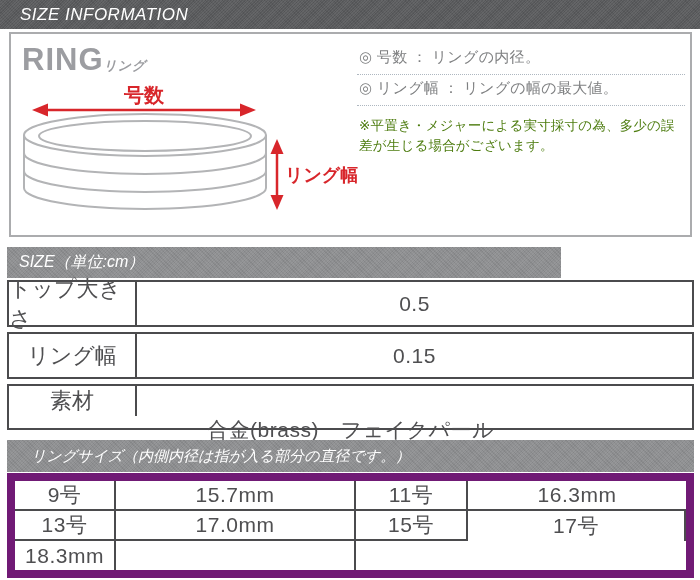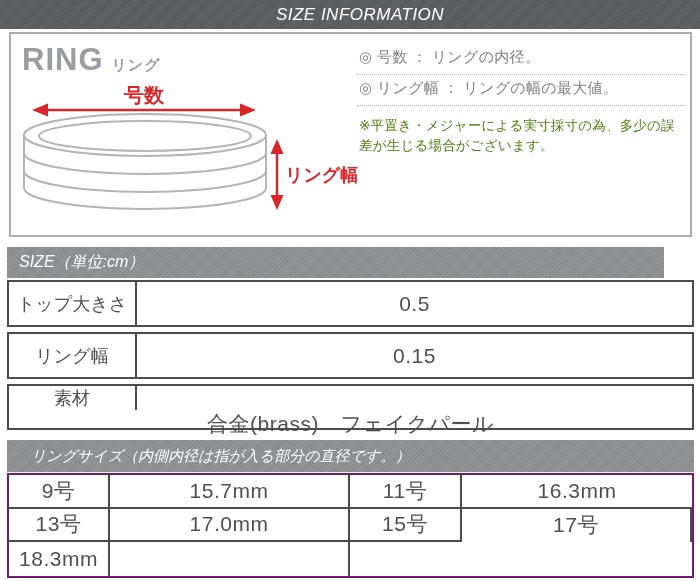--- a/index.html
+++ b/index.html
@@ -10,53 +10,53 @@
   
   .banner{
     position:absolute;color:#ffffff;font-style:italic;display:flex;align-items:center;
     background-color:#8e8f91;
     background-image:
       repeating-linear-gradient(135deg, rgba(255,255,255,.07) 0 1px, transparent 1px 2px),
       repeating-linear-gradient(45deg, rgba(0,0,0,.07) 0 1px, transparent 1px 3px);
   }
   .banner-top{
     left:0;top:0;width:700px;height:29px;background-color:#595a5c;
-    font-size:17px;padding-left:20px;letter-spacing:.5px;box-sizing:border-box;justify-content:center;
+    font-size:17px;padding-left:20px;letter-spacing:.5px;box-sizing:border-box;
   }
-  .banner-size{left:7px;top:247px;width:657px;height:31px;font-size:16px;padding-left:12px;box-sizing:border-box;}
+  .banner-size{left:7px;top:247px;width:554px;height:31px;font-size:16px;padding-left:12px;box-sizing:border-box;}
   .banner-ringsize{left:7px;top:440px;width:687px;height:32px;font-size:15px;padding-left:24px;box-sizing:border-box;}
   
   .ring-box{
     position:absolute;left:9px;top:32px;width:683px;height:205px;
     border:2px solid #abacae;box-sizing:border-box;background:#fff;
   }
   .ring-title{position:absolute;left:11px;top:8px;color:#9c9da1;font-weight:bold;font-size:31px;letter-spacing:1px;}
-  .ring-sub{font-size:15px;font-weight:bold;letter-spacing:1px;margin-left:8px;}
+  .ring-sub{font-size:13px;font-weight:bold;font-style:italic;letter-spacing:1px;}
   .diagram-svg{position:absolute;left:0;top:0;}
   .legend{position:absolute;left:346px;top:10px;width:328px;}
   .legend-item{
     font-size:15px;color:#7f8082;padding:4px 0 7px 2px;
     border-bottom:1px dotted #aeb7c0;letter-spacing:.3px;
   }
   .note{margin-top:10px;font-size:13.5px;color:#4d7c0f;line-height:1.45;padding-left:2px;letter-spacing:.2px;}
   
   .srow{
     position:absolute;left:7px;width:687px;height:47px;box-sizing:border-box;
     border:2px solid #4b4b4d;display:flex;background:#fff;
   }
   .srow-1{top:280px;} .srow-2{top:332px;} .srow-3{top:384px;height:46px;flex-direction:column;}
   .srow .label{
     width:126px;border-right:2px solid #4b4b4d;display:flex;align-items:center;justify-content:center;
-    font-size:18px;color:#4f4f51;flex:none;
+    font-size:22px;color:#4f4f51;flex:none;
   }
   .srow .value{flex:1;display:flex;align-items:center;justify-content:center;font-size:21px;color:#4f4f51;letter-spacing:.5px;}
   
   .rtable{
     position:absolute;left:7px;top:473px;width:687px;height:105px;box-sizing:border-box;
-    border:2px solid #701a75;background:#fff;
+    border:8px solid #701a75;background:#fff;
     display:grid;grid-template-columns:101px 240px 112px 1fr;grid-template-rows:1fr 1fr 1fr;
   }
   .rtable .cell{
     display:flex;align-items:center;justify-content:center;
     font-size:21px;color:#4f4f51;letter-spacing:.5px;
   }
   .rtable .cell.bR{border-right:2px solid #4b4b4d;}
   .rtable .cell.bB{border-bottom:2px solid #4b4b4d;}
 </style>
 </head>

